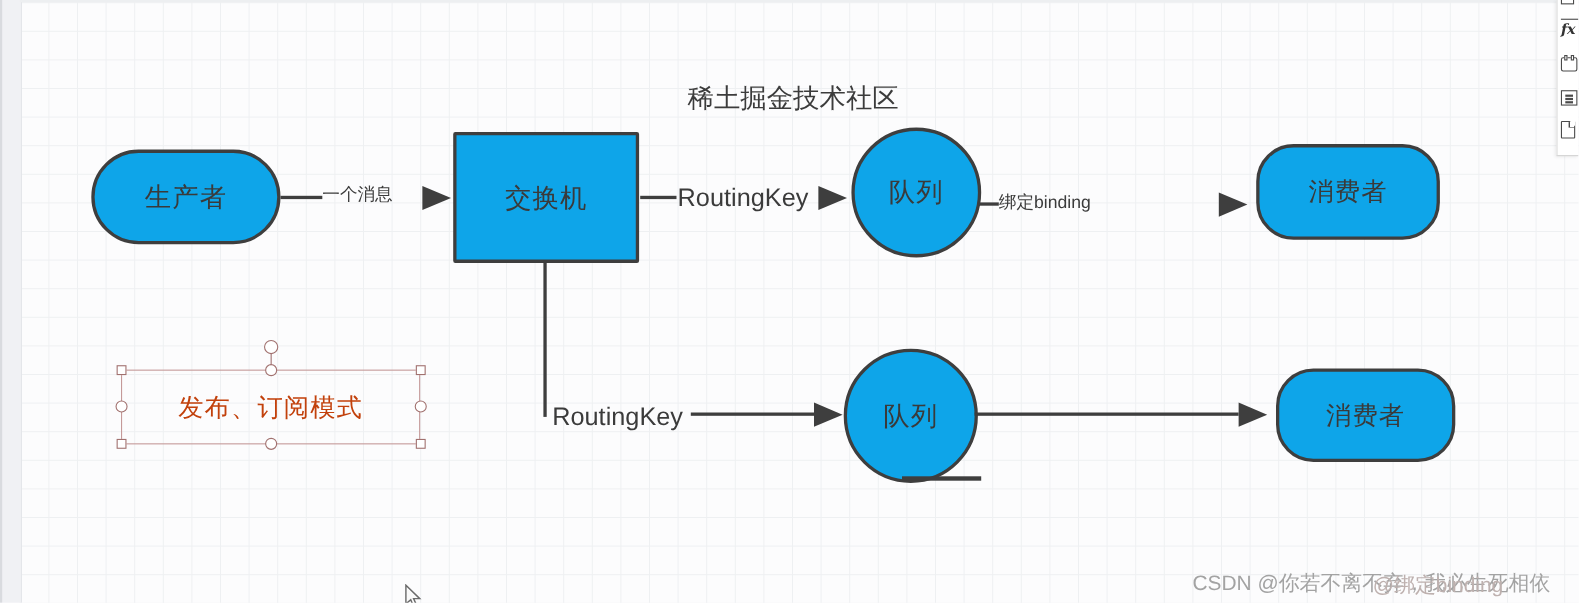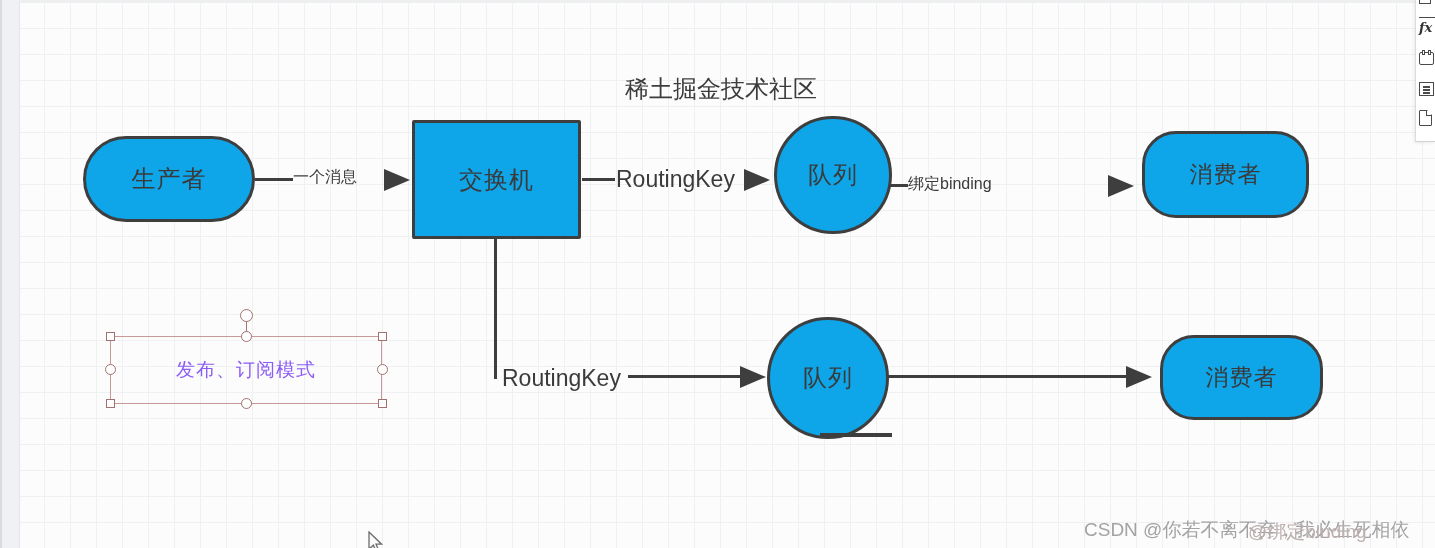--- a/index.html
+++ b/index.html
@@ -25,21 +25,21 @@
   .circle{border-radius:50%;}
   .rect{border-radius:2px;}
   
   .hline{background:#3e3e3e;height:3px;}
   .vline{background:#3e3e3e;width:3px;}
   .arrow-right{width:0;height:0;border-top:11px solid transparent;border-bottom:11px solid transparent;border-left:26px solid #3e3e3e;}
   .edge-label{color:#3b3b3b;font-size:16px;white-space:nowrap;}
   .diagram-title{color:#3c3c3c;font-size:24px;white-space:nowrap;}
   
   .sel-rect{border:1.5px solid #c59a99;box-sizing:border-box;display:flex;align-items:center;justify-content:center;}
-  .sel-text{font-size:19px;color:#8b5cf6;letter-spacing:1px;}
+  .sel-text{font-size:23px;color:#c2410c;letter-spacing:1px;}
   .h-sq{width:9px;height:9px;background:#fff;border:1.5px solid #a1716f;box-sizing:border-box;}
   .h-ci{width:11px;height:11px;background:#fff;border:1.5px solid #a1716f;border-radius:50%;box-sizing:border-box;}
   .h-rot{width:13px;height:13px;background:#fff;border:1.5px solid #a1716f;border-radius:50%;box-sizing:border-box;}
   .h-stem{width:1.5px;background:#a1716f;}
   
   .side-panel{right:0;top:0;width:19px;height:141px;background:#fff;border-left:1px solid #dcdcdc;border-bottom:1px solid #d2d2d2;box-shadow:-1px 1px 3px rgba(0,0,0,.08);overflow:hidden;}
   .tool{position:absolute;left:3px;font-weight:bold;}
   .box-ic{border:1.6px solid #4a4a4a;box-sizing:border-box;background:#fff;}
   .fx-text{font-style:italic;font-family:"DejaVu Serif","Liberation Serif",serif;font-size:13px;color:#333;line-height:13px;}
   .cal-tab{position:absolute;width:3px;height:5px;border:1.4px solid #4a4a4a;background:#fff;box-sizing:border-box;top:-3px;}

